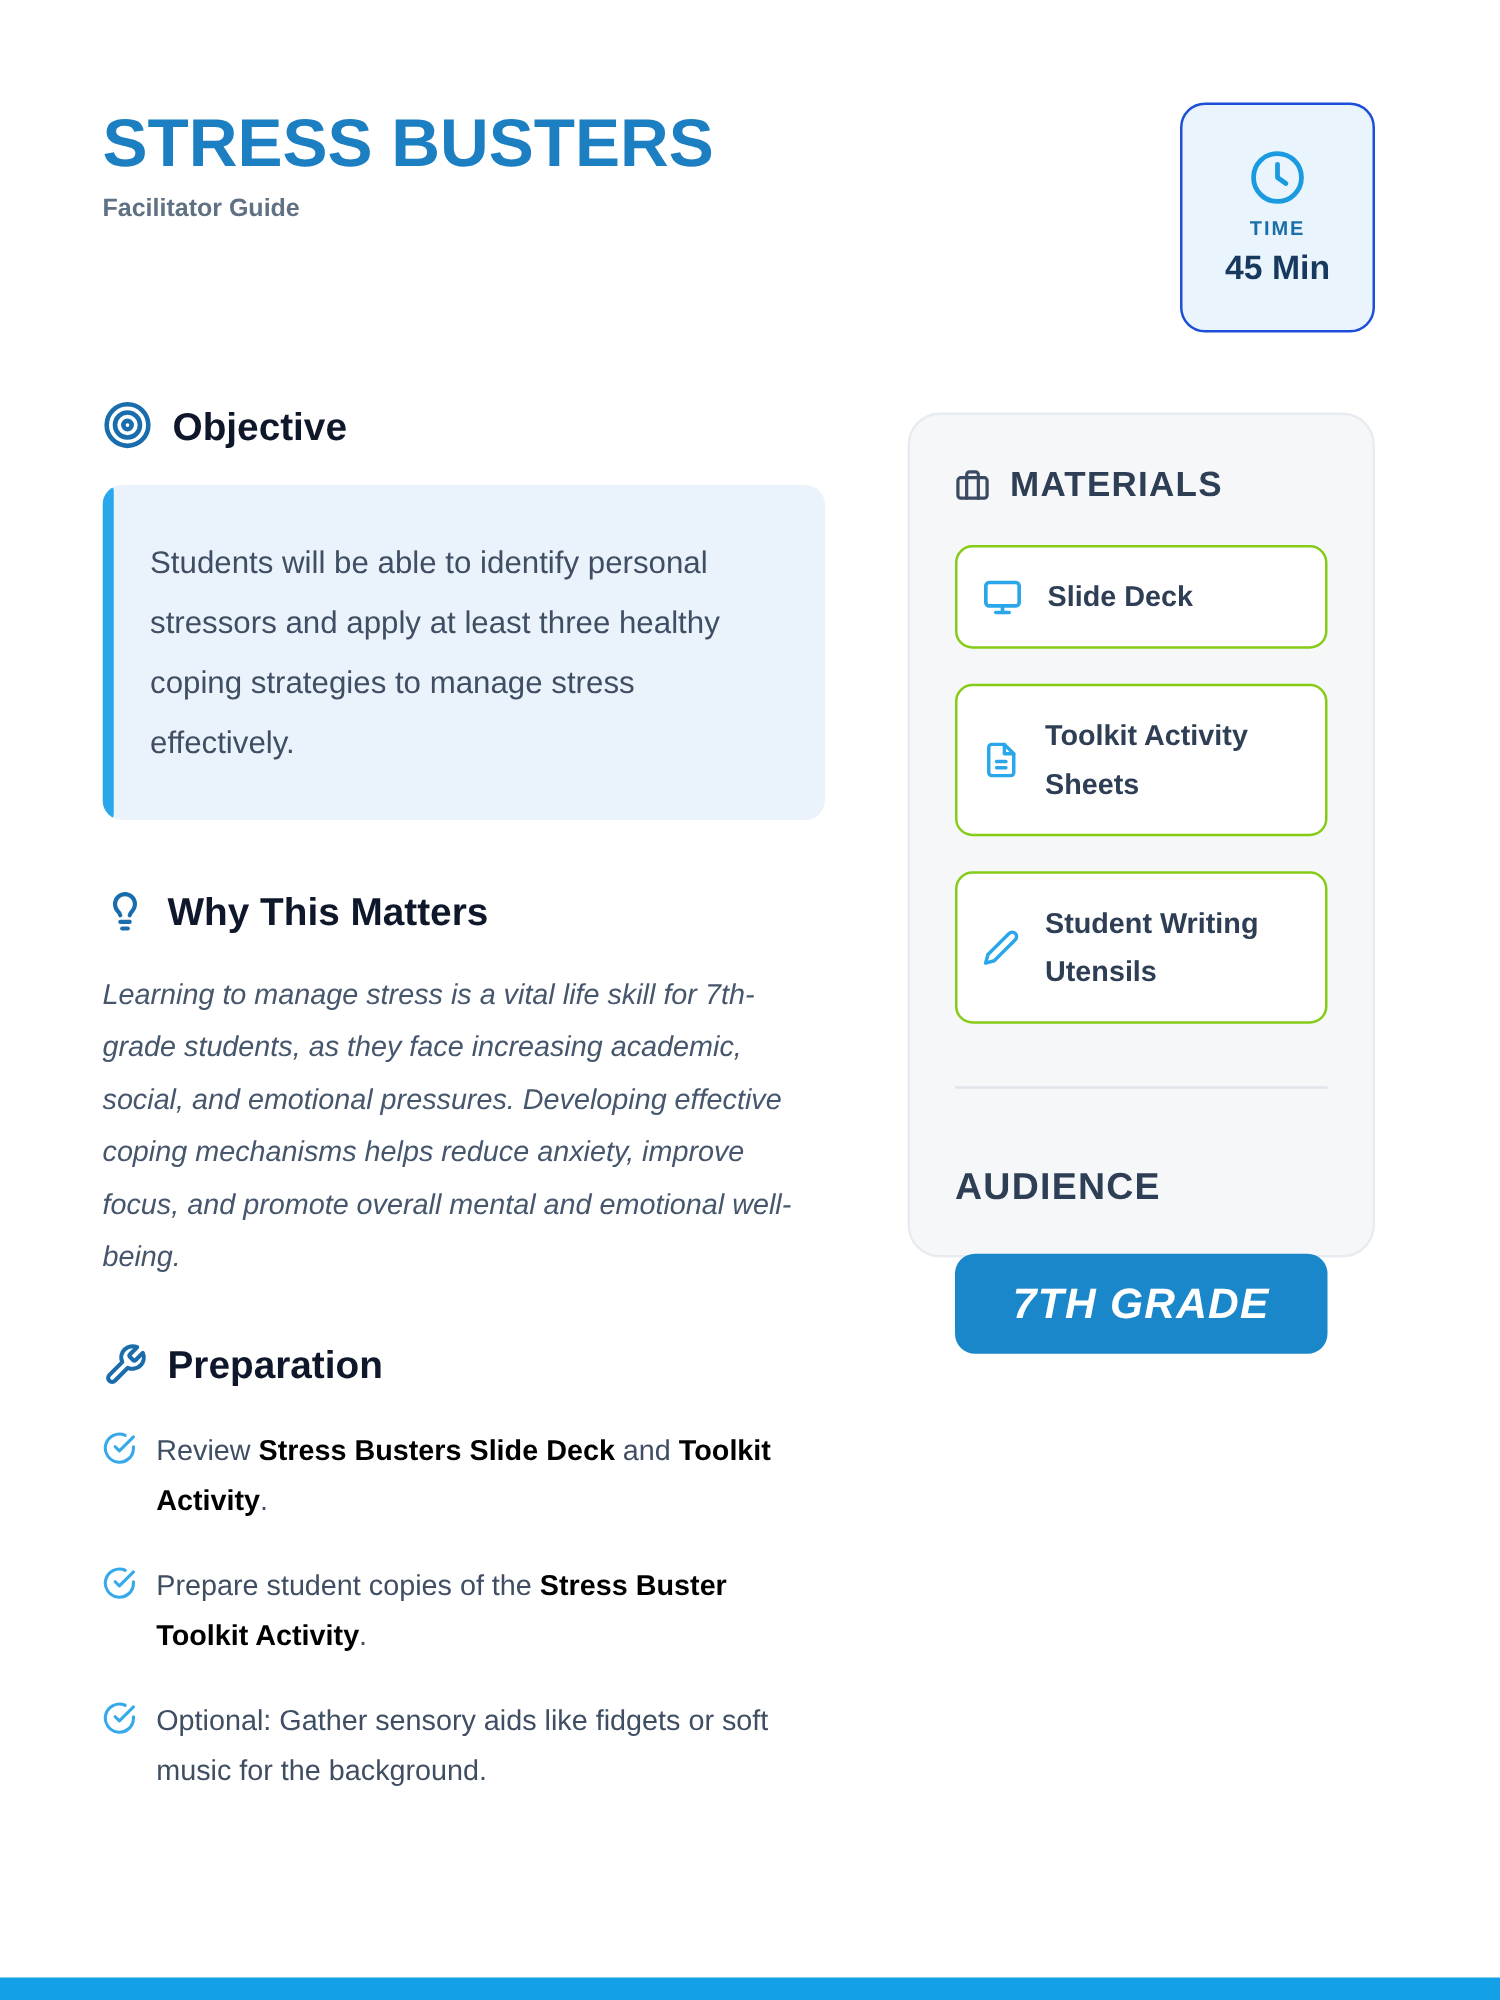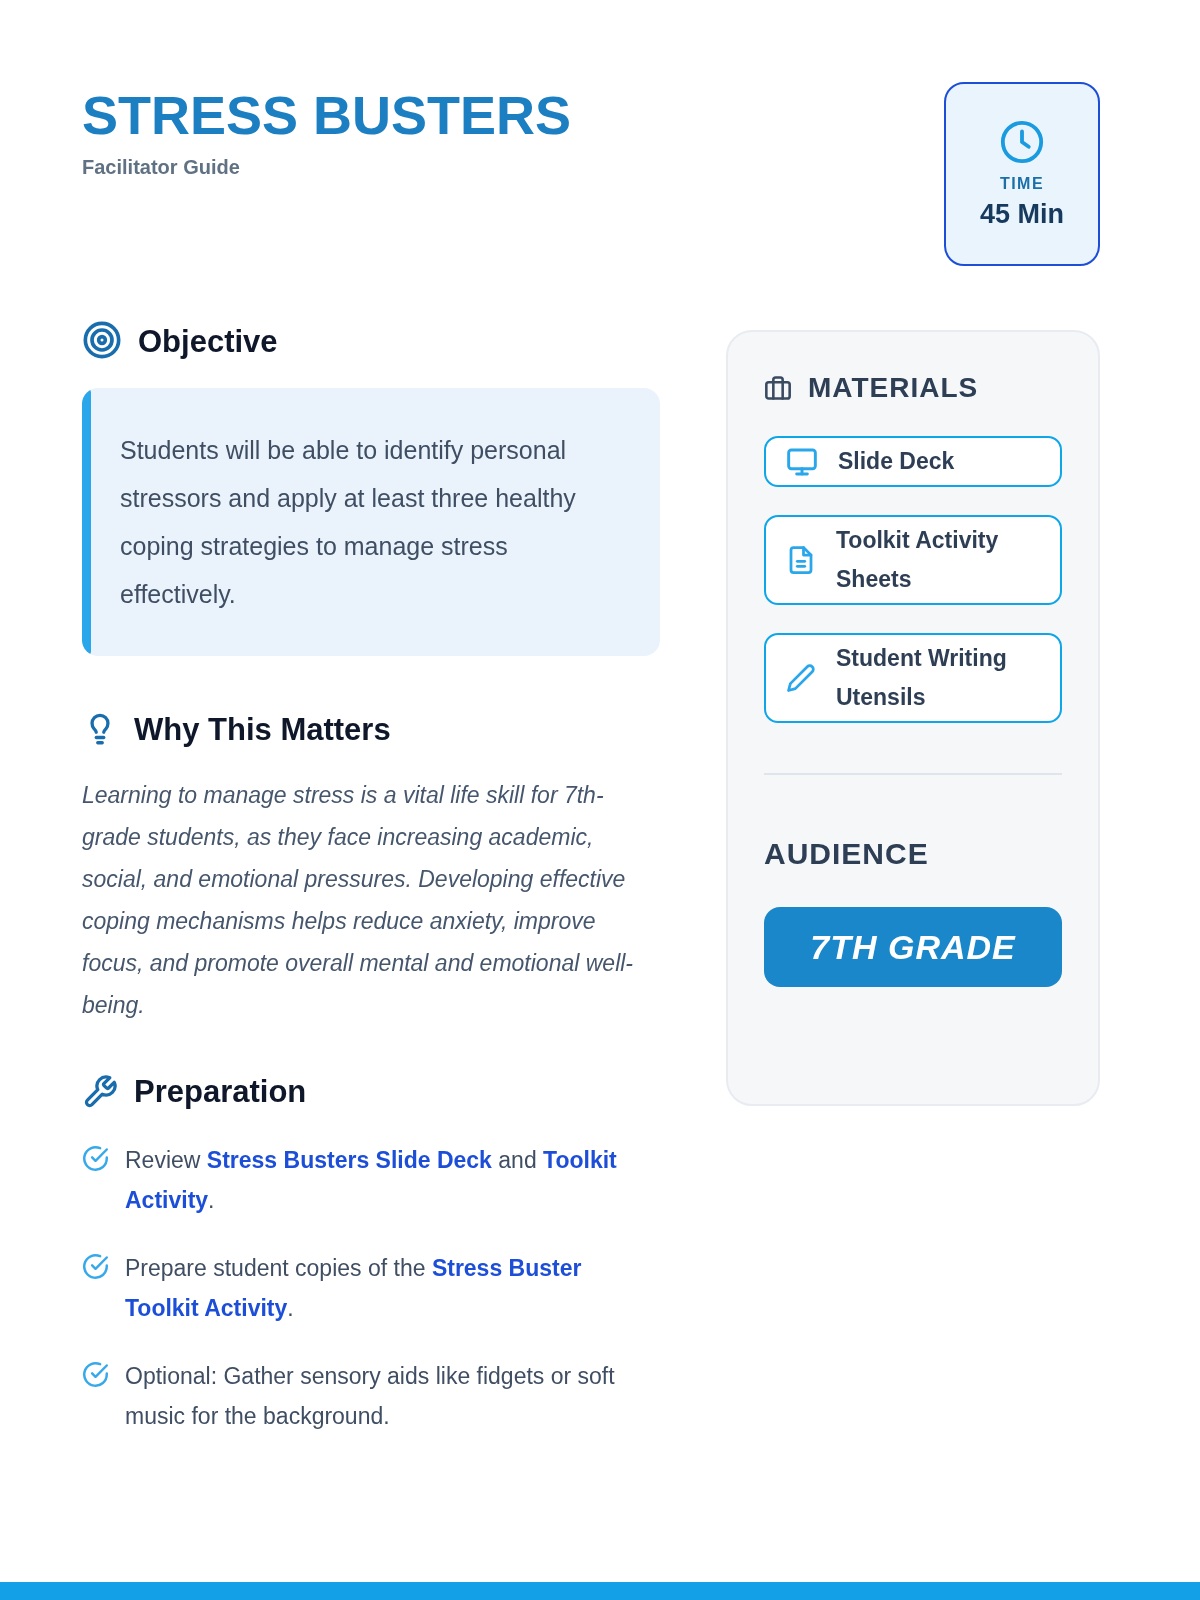--- a/index.html
+++ b/index.html
@@ -79,43 +79,43 @@
     margin-top: 26px;
     font-style: italic;
     font-size: 23px; line-height: 42px; color: #46566c;
   }
 
   .prep-section { margin-top: 48px; }
   .checklist { margin-top: 30px; display: flex; flex-direction: column; gap: 28px; }
   .check-item { display: flex; gap: 16px; }
   .check-item svg { flex: 0 0 auto; margin-top: 5px; }
   .check-text { font-size: 23px; line-height: 40px; color: #3f4e63; }
-  .check-text .b { font-weight: 700; color: #1d4ed8; }
+  .check-text .b { font-weight: 700; color: #000000; }
 
   
   .sidebar {
     position: absolute;
     left: 726px; top: 330px;
-    width: 374px; height: 776px;
+    width: 374px; height: 676px;
     background: #f5f7f9;
     border: 2px solid #e8ecf1;
     border-radius: 26px;
     padding: 40px 36px;
   }
   .materials-heading, .audience-heading {
     display: flex; align-items: center; gap: 16px;
     font-size: 28px; font-weight: 800; letter-spacing: 1px;
     color: #2e3e55;
   }
   .material-list { margin-top: 32px; display: flex; flex-direction: column; gap: 28px; }
   .material-card {
     background: #ffffff;
-    border: 2px solid #0ea5e9;
+    border: 2px solid #84cc16;
     border-radius: 14px;
-    padding: 4px 20px;
+    padding: 20px 20px;
     display: flex; align-items: center; gap: 20px;
   }
   .material-card svg { flex: 0 0 auto; }
   .material-label { font-size: 23px; font-weight: 700; color: #2e3e55; line-height: 39px; }
 
   .sidebar-divider { height: 2px; background: #dfe5eb; margin: 50px 0 62px 0; }
 
   .audience-heading { font-size: 30px; }
   .audience-badge {
     margin-top: 36px;

